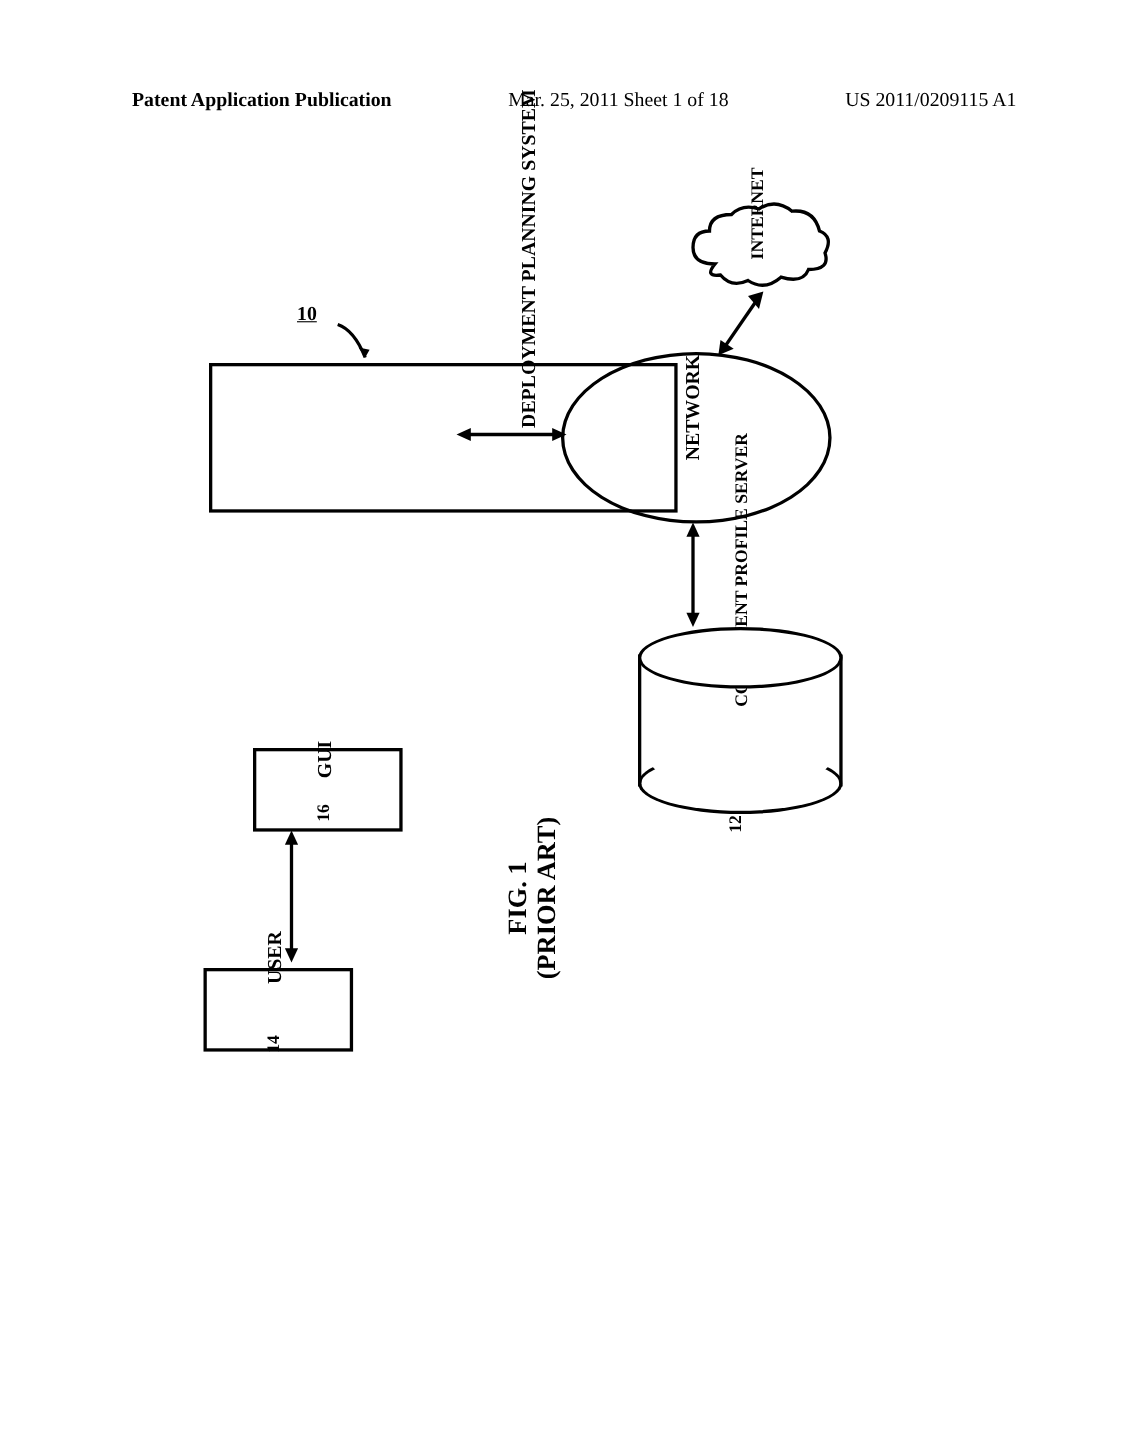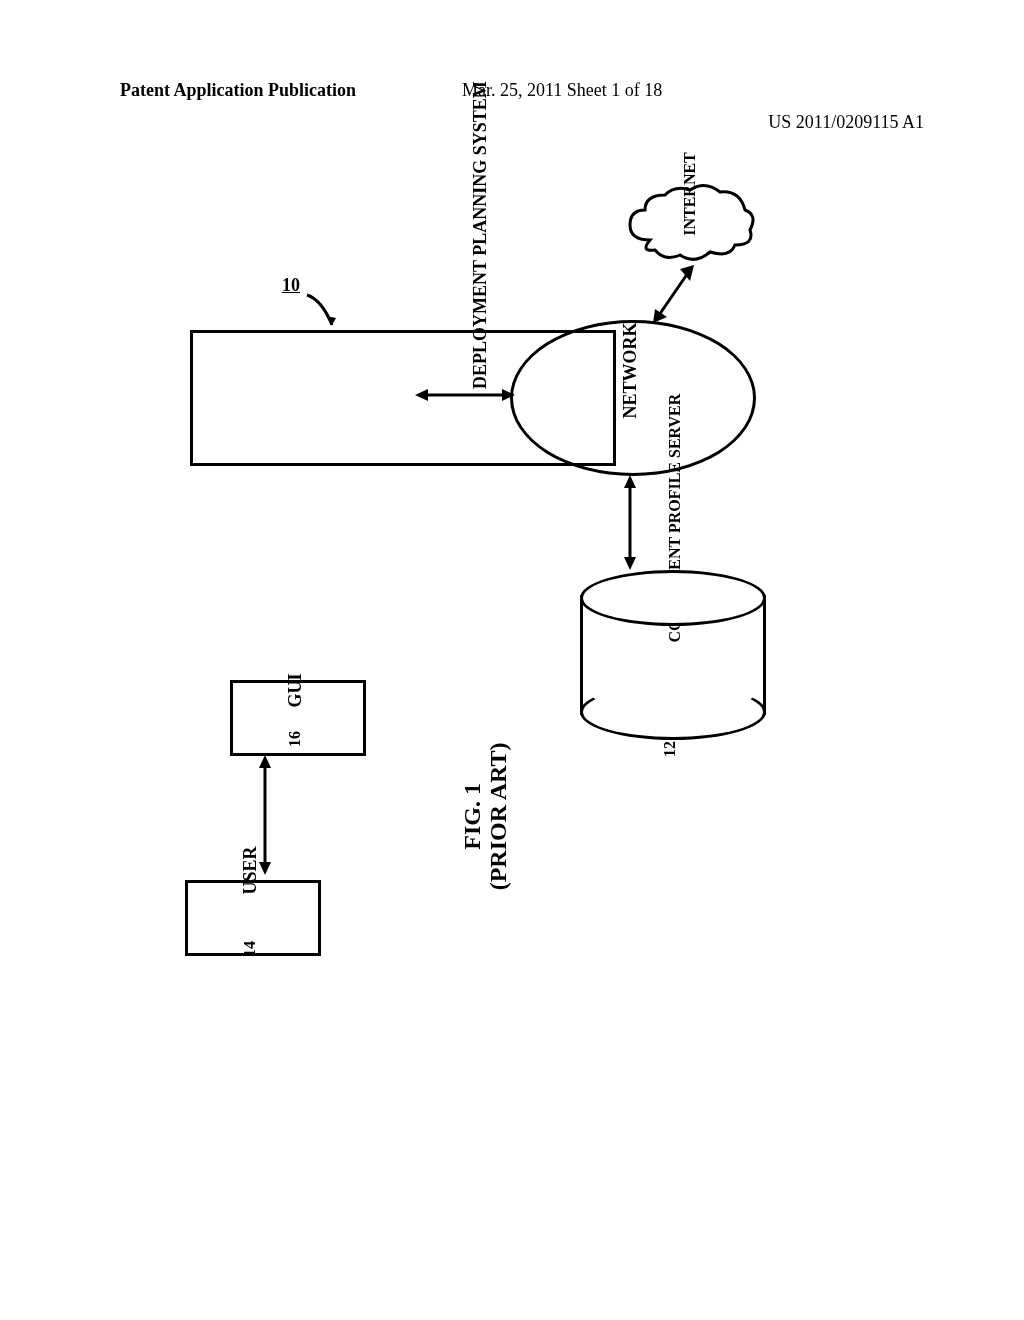--- a/index.html
+++ b/index.html
@@ -18,21 +18,20 @@
       font-size: 18px;
     }
     .header-left {
       font-weight: bold;
     }
     .header-center {
       font-weight: normal;
     }
     .header-right {
       font-weight: normal;
-      margin-top: 32px;
     }
     .diagram-container {
       position: absolute;
       left: 130px;
       top: 180px;
       width: 750px;
       height: 850px;
     }
     .rotated-text {
       transform: rotate(-90deg);
@@ -98,21 +97,21 @@
     .deployment-label {
       position: absolute;
       left: 220px;
       top: 70px;
       width: 260px;
       font-size: 18px;
       line-height: 1;
     }
     .ref-10 {
       position: absolute;
-      left: 152px;
+      left: 140px;
       top: 95px;
       font-size: 18px;
       font-weight: bold;
       text-decoration: underline;
     }
     .arrow-10 {
       position: absolute;
       left: 172px;
       top: 110px;
     }

